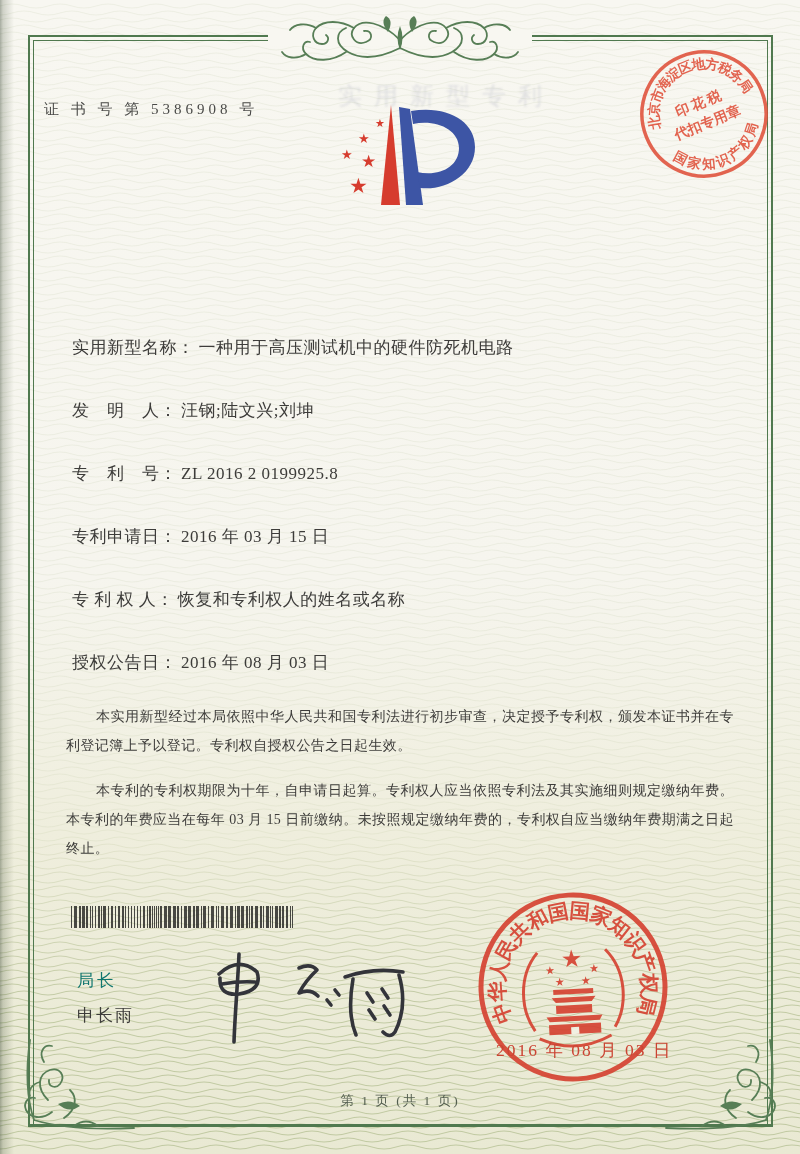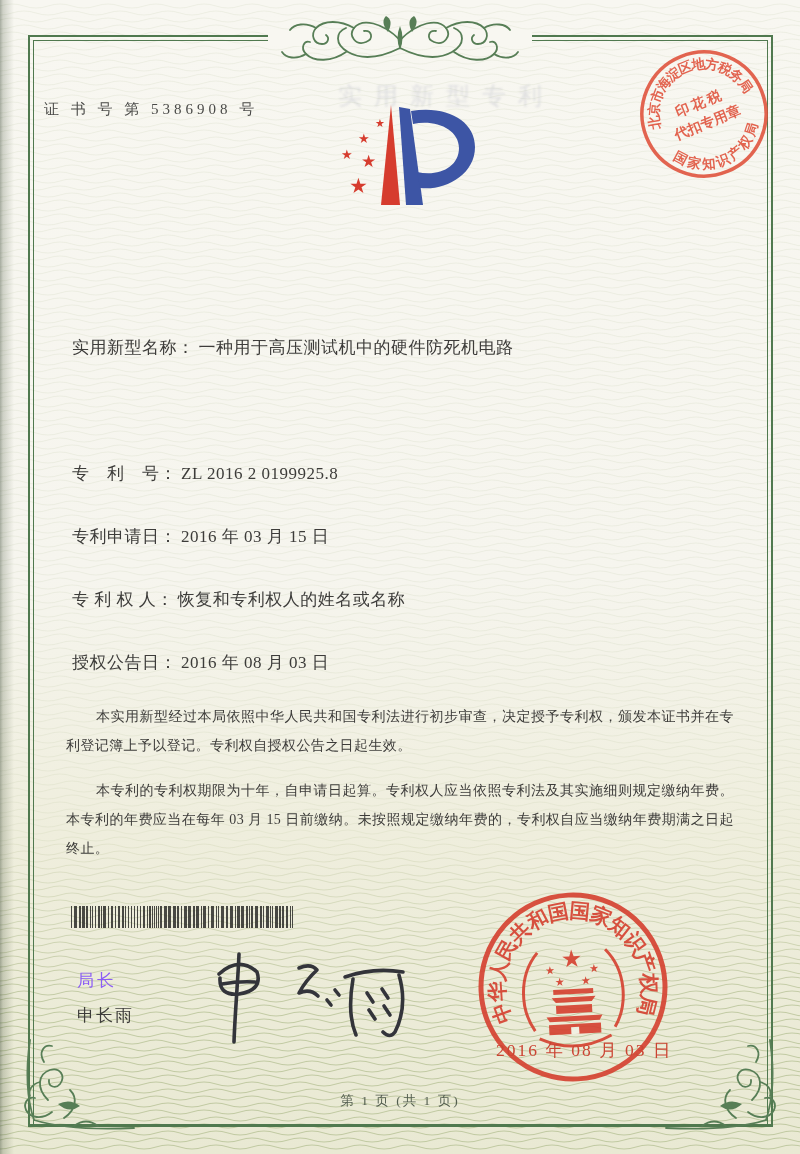--- a/index.html
+++ b/index.html
@@ -25,21 +25,21 @@
   .title{position:absolute;left:0;right:0;top:219px;text-align:center;font-size:42px;
     font-weight:700;letter-spacing:9px;text-indent:9px;color:#30302e;z-index:3;}
   .field{position:absolute;left:72px;width:660px;font-size:17px;color:#3d3c3a;z-index:3;letter-spacing:.5px;}
   .field .flabel{margin-right:4px;}
   .paras{position:absolute;left:50px;top:686px;width:700px;z-index:3;}
   .paras p{margin:16px;text-indent:2.15em;font-size:14px;line-height:29px;color:#3d3c3a;
     text-align:justify;letter-spacing:.4px;}
   #barcode{position:absolute;left:71px;top:906px;width:226px;height:22px;display:flex;
     align-items:stretch;z-index:3;opacity:.85;}
   #barcode div{background:#2c2c29;}
-  .director-label{position:absolute;left:77px;top:969px;font-size:17px;color:#8b5cf6;z-index:3;letter-spacing:3px;}
+  .director-label{position:absolute;left:77px;top:969px;font-size:17px;color:#0f766e;z-index:3;letter-spacing:3px;}
   .director-name{position:absolute;left:77px;top:1004px;font-size:17px;color:#3d3c3a;z-index:3;letter-spacing:2px;font-family:Liberation Serif, serif;}
   #signature{position:absolute;left:205px;top:946px;z-index:3;}
   #tax-stamp{position:absolute;left:634px;top:44px;z-index:4;opacity:.88;}
   #office-seal{position:absolute;left:472px;top:886px;z-index:4;opacity:.9;}
   .seal-date{position:absolute;left:496px;top:1038px;font-size:17.5px;color:#cb4433;z-index:5;letter-spacing:2px;}
   .footer{position:absolute;left:0;right:0;top:1092px;text-align:center;font-size:13.5px;
     letter-spacing:2px;color:#545f50;z-index:3;}
 </style>
 </head>
 <body>
@@ -299,20 +299,23 @@
         </g>
       <text x="70" y="63" text-anchor="middle" fill="#e0503a" font-size="14" font-weight="bold" letter-spacing="3">印花税</text>
       <text x="70" y="84" text-anchor="middle" fill="#e0503a" font-size="14" font-weight="bold">代扣专用章</text>
     </g>
   </svg>
 
 
   <div class="field" style="top:336px">
     <span class="flabel">实用新型名称：</span><span class="fvalue">一种用于高压测试机中的硬件防死机电路</span>
   </div>
+  <div class="field" style="top:399px">
+    <span class="flabel">发　明　人：</span><span class="fvalue">汪钢;陆文兴;刘坤</span>
+  </div>
   <div class="field" style="top:462px">
     <span class="flabel">专　利　号：</span><span class="fvalue">ZL 2016 2 0199925.8</span>
   </div>
   <div class="field" style="top:525px">
     <span class="flabel">专利申请日：</span><span class="fvalue">2016 年 03 月 15 日</span>
   </div>
   <div class="field" style="top:588px">
     <span class="flabel">专 利 权 人：</span><span class="fvalue">恢复和专利权人的姓名或名称</span>
   </div>
   <div class="field" style="top:651px">

